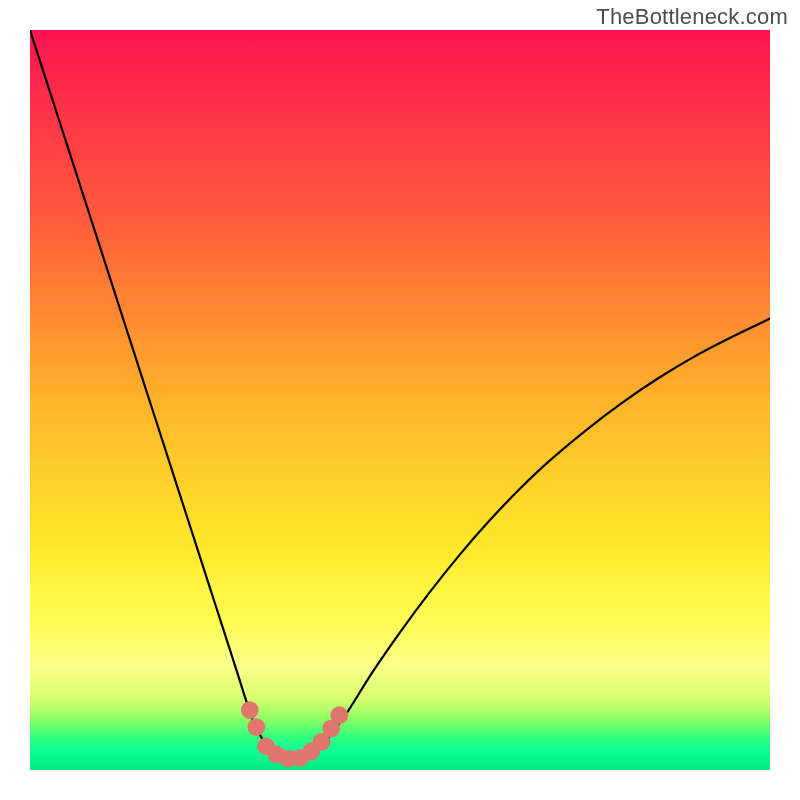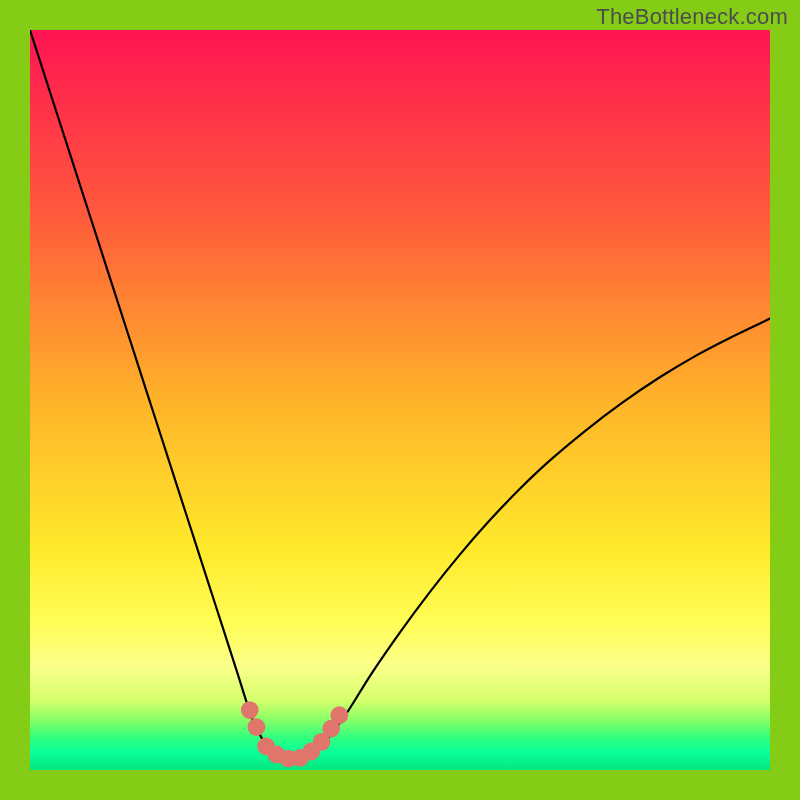--- a/index.html
+++ b/index.html
@@ -8,21 +8,21 @@
     width: 800px;
     height: 800px;
     overflow: hidden;
     background: #000;
     font-family: Arial, Helvetica, sans-serif;
   }
   .frame {
     position: absolute;
     left: 0; top: 0;
     width: 800px; height: 800px;
-    background: #84cc16;
+    background: #ffffff;
   }
   .plot {
     position: absolute;
     left: 30px;
     top: 30px;
     width: 740px;
     height: 740px;
     overflow: hidden;
   }
   .gradient {

